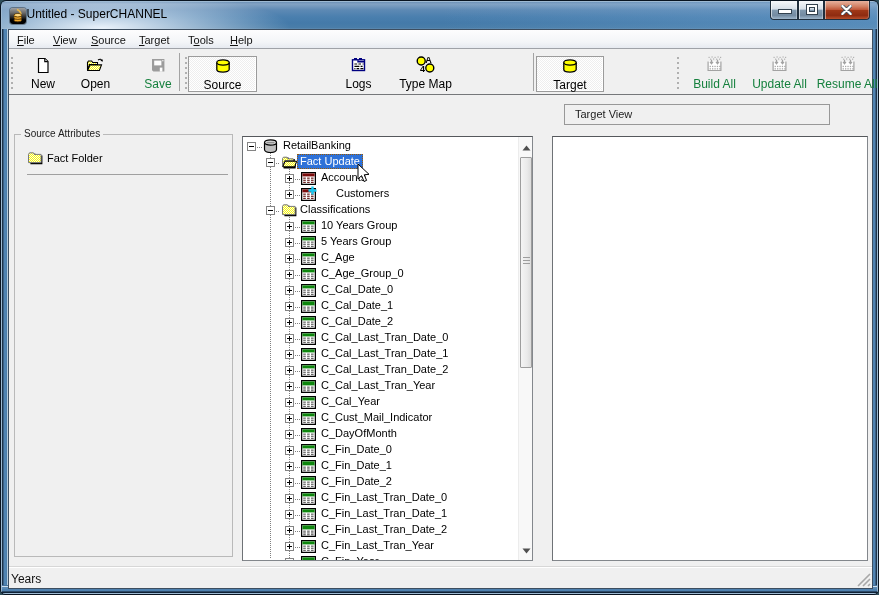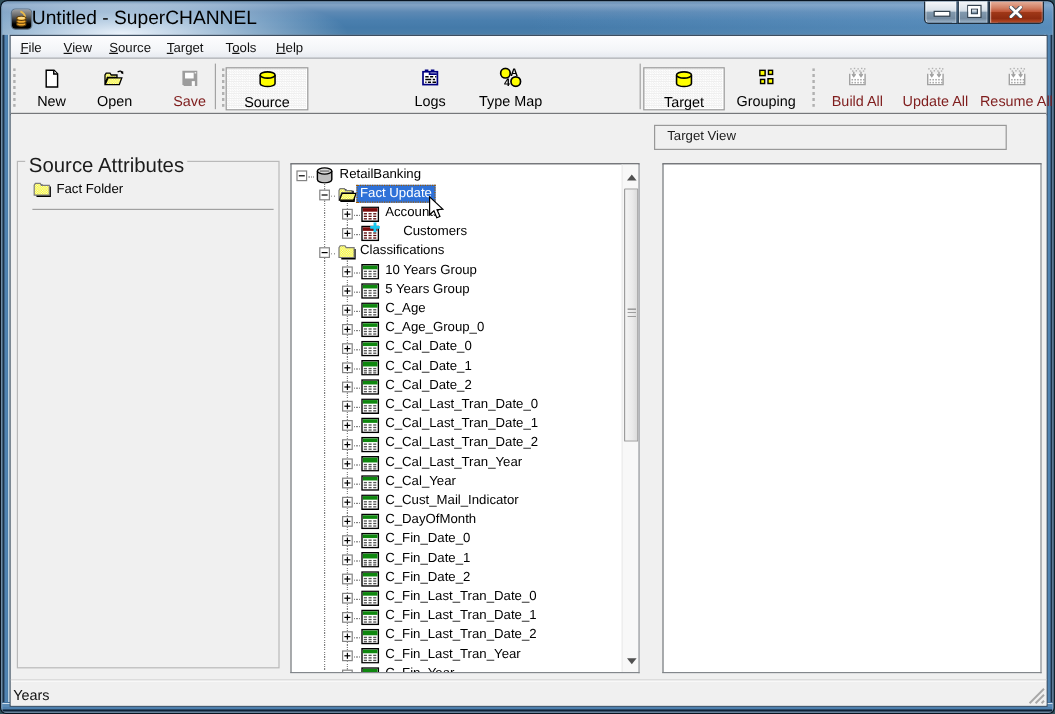--- a/index.html
+++ b/index.html
@@ -21,33 +21,33 @@
 #client{position:absolute;left:8px;top:29px;width:863px;height:558px;background:#f0f0f0;
  box-shadow:0 0 0 1px #3d4e60}
 #menu{position:absolute;left:0;top:0;width:863px;height:19px;
  background:linear-gradient(180deg,#fdfdfe 0,#f3f5f8 12px,#e4e8ef 19px);
  border-bottom:1px solid #9fa2a8;font-size:11px;color:#111}
 #menu span{position:absolute;top:4px}
 #toolbar{position:absolute;left:0;top:19px;width:863px;height:46px;background:#f0f0f0;
  border-bottom:1px solid #75777a}
 .tbtn{position:absolute;top:7px;height:36px;text-align:center;font-size:12px;color:#000}
 .tbtn .ic{display:block;margin:0 auto 3px;height:18px;position:relative}
-.tbtn.dis{color:#7f1d1d}
+.tbtn.dis{color:#15803d}
 .tsep{position:absolute;top:4px;height:38px;width:1px;background:#a3a3a3}
 .grip{position:absolute;top:8px;height:32px;width:2px;
  background:repeating-linear-gradient(180deg,#b0b0b0 0 2px,transparent 2px 5px)}
 .checked{background:repeating-conic-gradient(#ffffff 0% 25%,#eeeeee 0% 50%);background-size:2px 2px;
  border:1px solid #9b9b9b;box-shadow:inset -1px -1px 0 #fff}
 #content{position:absolute;left:0;top:66px;width:863px;height:470px;background:#f0f0f0}
 .cap{position:absolute;height:21px;background:#f0f0f0;border:1px solid #989898;
  font-size:11px;color:#1c1c1c;line-height:19px;padding-left:10px}
 #grpbox{position:absolute;left:5px;top:38px;width:219px;height:423px;
  border:1px solid #b9b9b9}
 #grpbox legend{position:absolute;top:-7px;left:6px;background:#f0f0f0;padding:0 3px;
- font-size:17px;color:#1c1c1c}
+ font-size:10px;color:#1c1c1c}
 #treebox{position:absolute;left:233px;top:40px;width:291px;height:425px;background:#fff;
  border:1px solid #83878c;border-top-color:#55585c;border-left-color:#6e7276;overflow:hidden}
 #rightbox{position:absolute;left:543px;top:40px;width:316px;height:425px;background:#fff;
  border:1px solid #83878c;border-top-color:#55585c;border-left-color:#6e7276}
 #tree{position:absolute;left:0;top:0;width:275px;height:423px;overflow:hidden;font-size:11px;color:#000}
 .exp{position:absolute;width:9px;height:9px;border:1px solid #848484;background:#fff}
 .exp i{position:absolute;left:1px;top:3px;width:5px;height:1px;background:#000}
 .exp.plus i:before{content:"";position:absolute;left:2px;top:-2px;width:1px;height:5px;background:#000}
 .vdot{position:absolute;width:1px;background-image:repeating-linear-gradient(180deg,#808080 0 1px,transparent 1px 2px)}
 .hdot{position:absolute;height:1px;background-image:repeating-linear-gradient(90deg,#808080 0 1px,transparent 1px 2px)}
@@ -83,21 +83,21 @@
 <div id="frameL"></div>
     <div id="frameR"></div>
     <div id="frameB"></div>
 <div class="ab" style="left:9px;top:7px;width:16px;height:16px;border-radius:3px;background:linear-gradient(180deg,#9f9f9f 0,#6b6b6b 30%,#2a2a2a 58%,#000 75%,#000 100%);box-shadow:0 0 0 1px rgba(0,0,0,.35)"><svg width="16" height="16" viewBox="0 0 16 16">
         <path d="M7 1.4 q3.6 1.4 4 5" stroke="#e8b84a" stroke-width="1.6" fill="none"></path>
         <ellipse cx="7.8" cy="12.1" rx="3.9" ry="1.7" fill="#f0a82c" stroke="#5a3a08" stroke-width=".9"></ellipse>
         <ellipse cx="7.8" cy="9.7" rx="3.9" ry="1.7" fill="#f0a82c" stroke="#5a3a08" stroke-width=".9"></ellipse>
         <ellipse cx="7.8" cy="7.3" rx="3.9" ry="1.7" fill="#f6b93e" stroke="#5a3a08" stroke-width=".9"></ellipse>
         <ellipse cx="7.8" cy="7.1" rx="2.9" ry="1.1" fill="#ffd984"></ellipse>
       </svg></div>
-<div class="ab" style="left:25.5px;top:6px;font-size:16px;color:#000">Untitled - SuperCHANNEL</div>
+<div class="ab" style="left:25.5px;top:6px;font-size:12px;color:#000">Untitled - SuperCHANNEL</div>
 <div id="bmin" class="cbtn">
       <div class="gl" style="left:8px;top:9px;width:12px;height:3px;background:#fff;box-shadow:0 0 0 1px #33414e"></div>
     </div>
 <div id="bmax" class="cbtn">
       <div class="gl" style="left:8px;top:4px;width:10px;height:9px;border:2px solid #fff;box-shadow:0 0 0 1px #33414e,inset 0 0 0 1px #33414e"></div>
     </div>
 <div id="bclose" class="cbtn">
       <svg class="gl" style="left:16px;top:3.5px" width="11" height="10" viewBox="0 0 11 10">
         <path d="M1.4 1 l8.2 8 M9.6 1 l-8.2 8" stroke="#41505e" stroke-width="3.8" stroke-linecap="round"></path>
         <path d="M1.4 1 l8.2 8 M9.6 1 l-8.2 8" stroke="#fff" stroke-width="2.2" stroke-linecap="round"></path>
@@ -146,26 +146,20 @@
               <circle cx="5.2" cy="5" r="4" fill="#ffff00" stroke="#000" stroke-width="1.4"></circle>
               <circle cx="13.8" cy="12" r="4" fill="#ffff00" stroke="#000" stroke-width="1.4"></circle>
               <text x="9.2" y="7.4" font-family="Liberation Sans" font-size="9" font-weight="bold" fill="#000">A</text>
               <text x="4" y="15.6" font-family="Liberation Sans" font-size="9" font-weight="bold" fill="#000">4</text>
             </svg></span>Type Map</div>
 <div class="tsep" style="left:524px"></div>
 <div class="tbtn checked" style="left:527px;width:68px;top:7px"><span class="ic"><svg width="16" height="16" viewBox="0 0 16 16" style="margin-top:1px">
               <path d="M1.8 4.5 v7 a6.2 2.6 0 0 0 12.4 0 v-7" fill="#ffff00" stroke="#000" stroke-width="1.3"></path>
               <ellipse cx="8" cy="4.5" rx="6.2" ry="2.6" fill="#ffff00" stroke="#000" stroke-width="1.3"></ellipse>
             </svg></span>Target</div>
-<div class="tbtn" style="left:599.5px;width:60px"><span class="ic"><svg width="15" height="15" viewBox="0 0 15 15" style="margin-top:1px">
-              <rect x="2.2" y="1.6" width="4.4" height="4.4" fill="#ffff00" stroke="#000" stroke-width="1.2"></rect>
-              <rect x="9.4" y="1.6" width="3.4" height="3.4" fill="#ffff00" stroke="#000" stroke-width="1.2"></rect>
-              <rect x="2.8" y="9.2" width="3.4" height="3.4" fill="#ffff00" stroke="#000" stroke-width="1.2"></rect>
-              <rect x="9" y="8.6" width="4" height="4" fill="#ffff00" stroke="#000" stroke-width="1.2"></rect>
-            </svg></span>Grouping</div>
 <div class="grip" style="left:668px"></div>
 <div class="tbtn dis" style="left:677.5px;width:56px"><span class="ic"><svg width="17" height="16" viewBox="0 0 17 16">
               <path d="M2.1 5.5 v9 h12.8 v-9" fill="#fff" stroke="#a2a2a2" stroke-width="1.2"></path>
               <rect x="3.6" y="9.8" width="1.3" height="1.3" fill="#a8a8a8"></rect>
               <rect x="6.0" y="9.8" width="1.3" height="1.3" fill="#a8a8a8"></rect>
               <rect x="8.4" y="9.8" width="1.3" height="1.3" fill="#a8a8a8"></rect>
               <rect x="10.8" y="9.8" width="1.3" height="1.3" fill="#a8a8a8"></rect>
               <rect x="13.2" y="9.8" width="1.3" height="1.3" fill="#a8a8a8"></rect>
               <rect x="3.6" y="12.2" width="1.3" height="1.3" fill="#a8a8a8"></rect>
               <rect x="6.0" y="12.2" width="1.3" height="1.3" fill="#a8a8a8"></rect>
@@ -224,21 +218,21 @@
               <rect x="11.5" y="0.4" width="1.2" height="1.2" fill="#b2b2b2"></rect>
               <rect x="14" y="0.8" width="1.2" height="1.2" fill="#b2b2b2"></rect>
               <rect x="4" y="2.6" width="1.2" height="1.2" fill="#b2b2b2"></rect>
               <rect x="7" y="2.4" width="1.2" height="1.2" fill="#b2b2b2"></rect>
               <rect x="10" y="2.6" width="1.2" height="1.2" fill="#b2b2b2"></rect>
               <rect x="13" y="2.6" width="1.2" height="1.2" fill="#b2b2b2"></rect>
               <path d="M5.5 3.8 v3.2 M4 5.8 l1.5 2 1.5-2 M11.5 3.8 v3.2 M10 5.8 l1.5 2 1.5-2" stroke="#a2a2a2" stroke-width="1.2" fill="none"></path>
             </svg></span>Resume All</div>
 </div>
 <div id="content">
-<div class="cap" style="left:536px;top:8px;width:294px">Target View</div>
+<div class="cap" style="left:555px;top:8px;width:266px">Target View</div>
 <div id="grpbox">
           <legend>Source Attributes</legend>
         </div>
 <div class="ab" style="left:18px;top:55px;width:17px;height:14px"><svg width="17" height="14" viewBox="0 0 17 14">
             <path d="M15.4 13.2 H3.4 v-1.4 h-1 V4.2 h1.2 V2.8 h4.8 l1 1.6 h6 z" fill="#000"></path>
             <path d="M1.5 11.6 V3.4 l1-1.6 h4 l1 1.6 h6.6 v8.2 z" fill="url(#ckr)" stroke="#7a7a7a" stroke-width="1"></path>
           </svg></div>
 <div class="ab" style="left:38px;top:56px;font-size:11px">Fact Folder</div>
 <div class="ab" style="left:18px;top:78px;width:201px;height:1px;background:#a0a0a0"></div>
 <div id="treebox">

